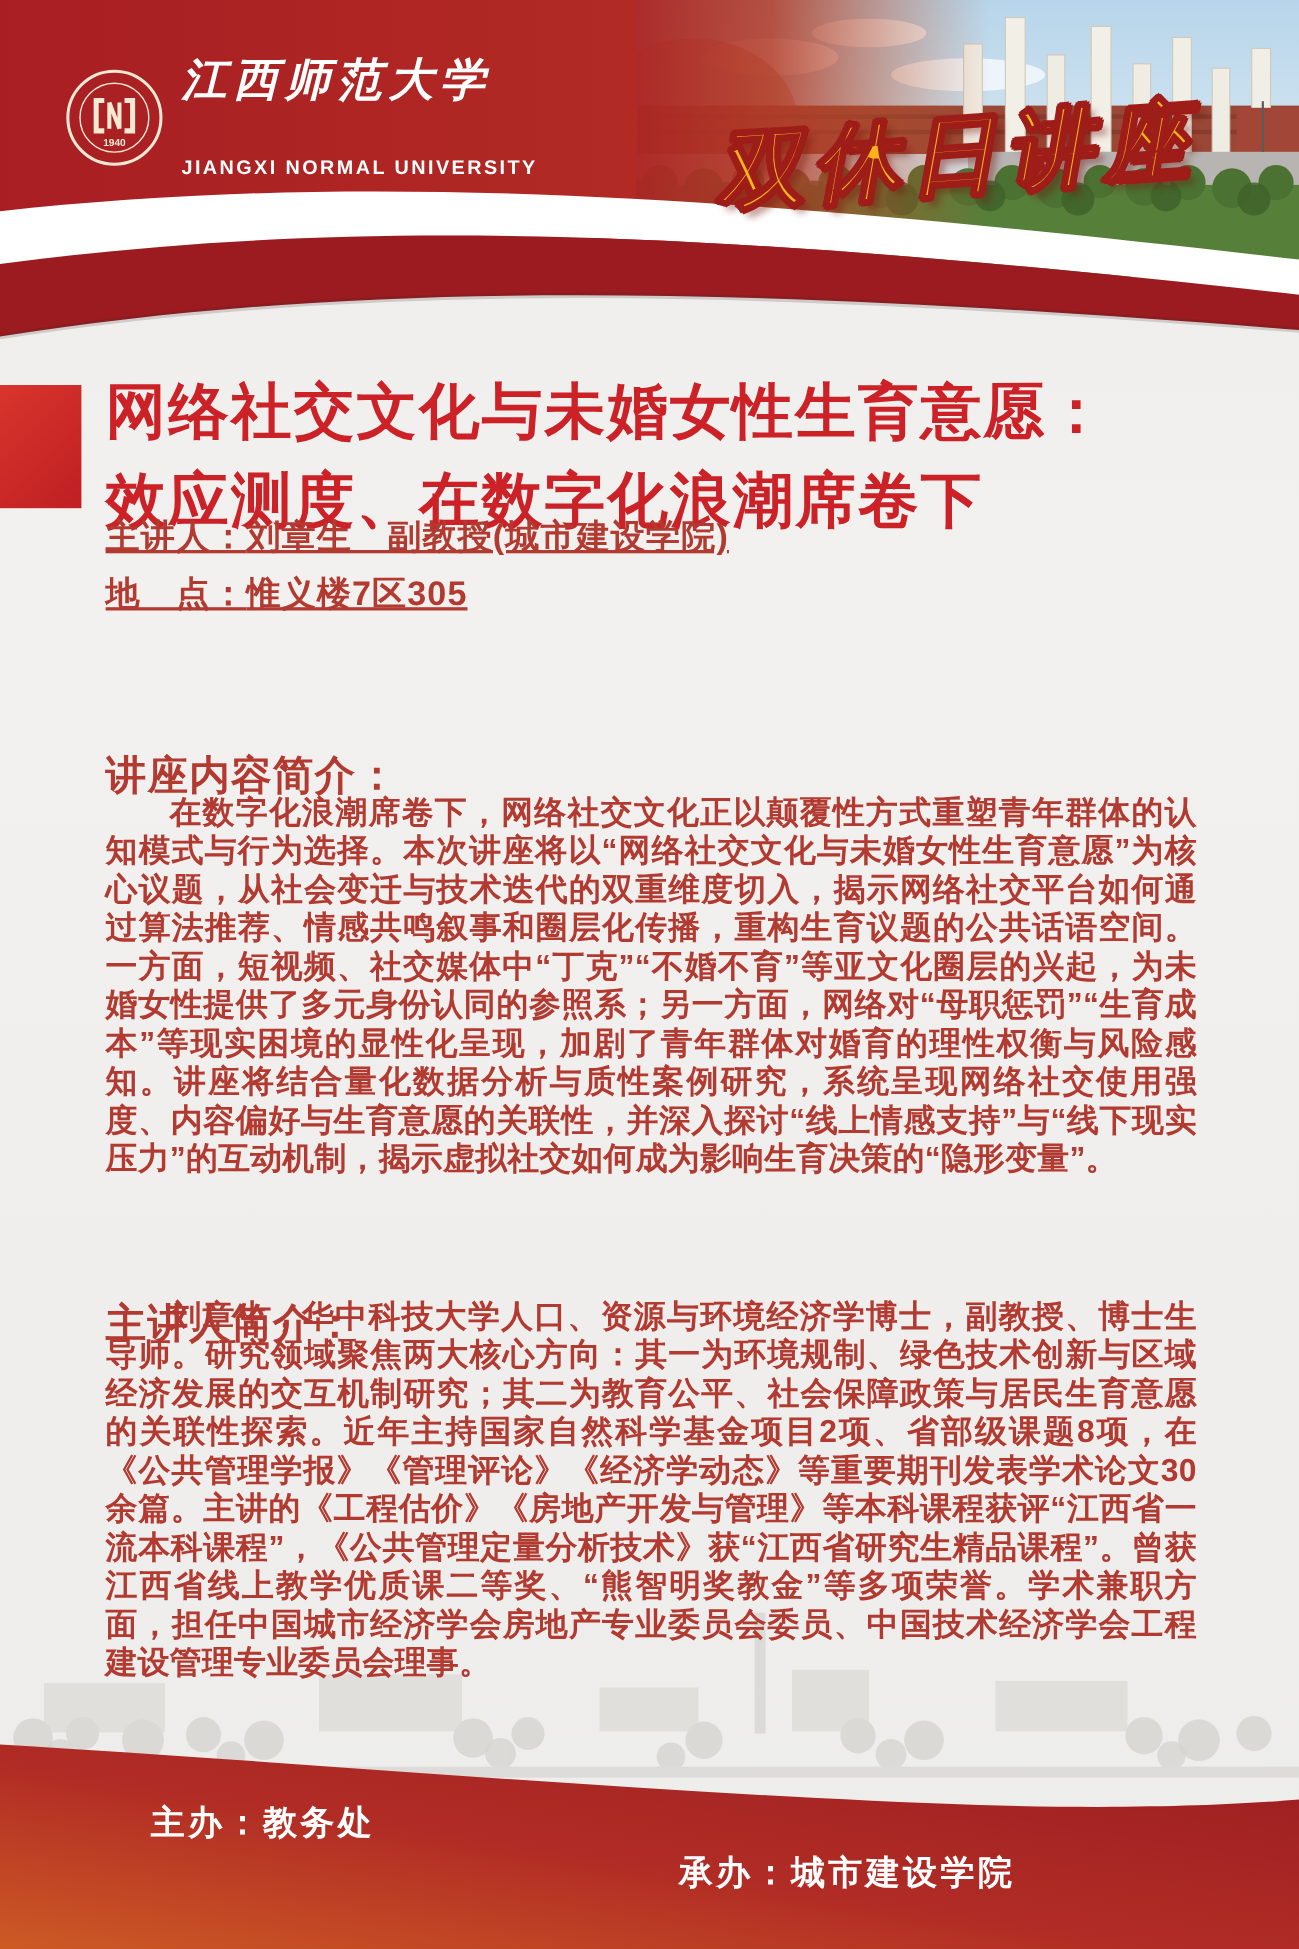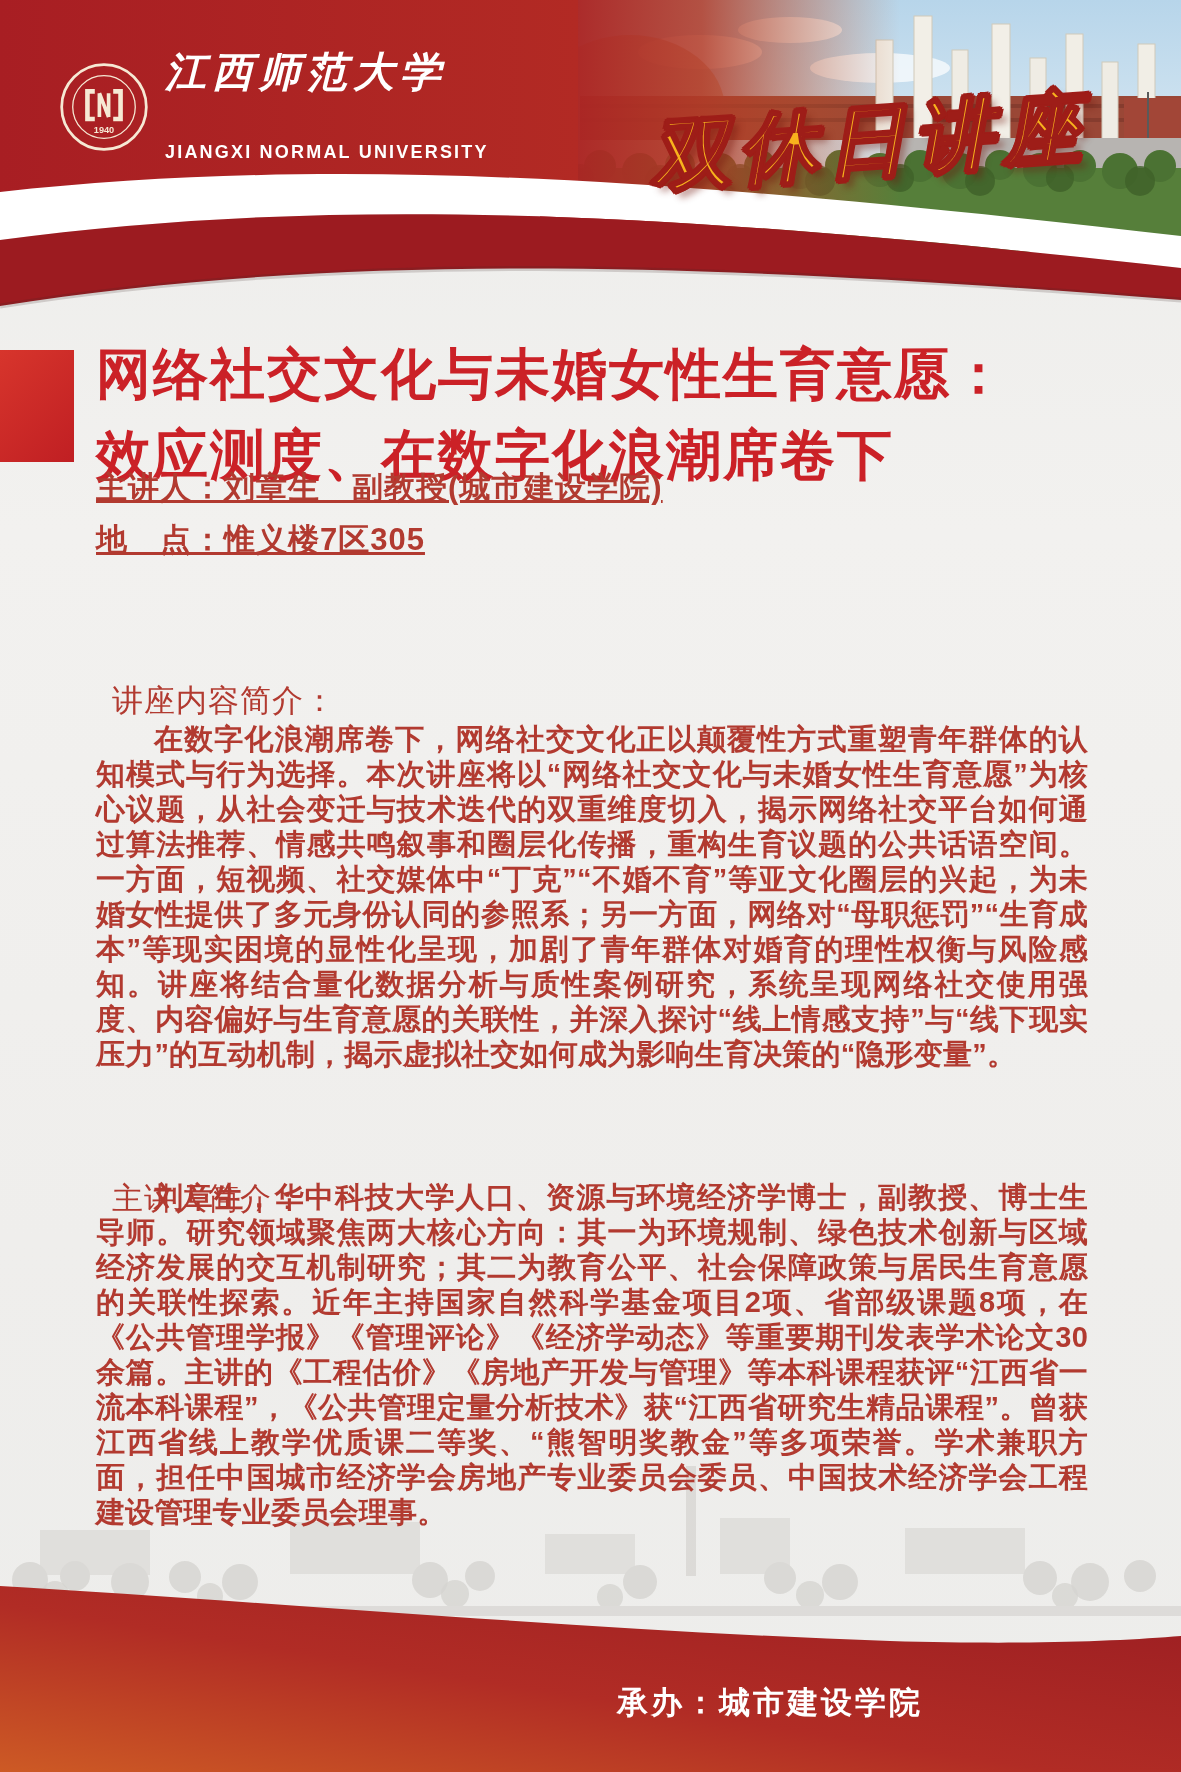--- a/index.html
+++ b/index.html
@@ -28,21 +28,21 @@
   
   .accent-square{position:absolute;left:0;top:350px;width:74px;height:112px;z-index:2;
     background:linear-gradient(135deg,#d7352c,#c01f23);}
   .lecture-title{position:absolute;left:96px;top:334px;z-index:2;
     font-size:55px;line-height:81px;font-weight:700;color:#cb2127;letter-spacing:2px;}
   
   .info{position:absolute;left:96px;top:462px;z-index:2;font-size:31px;font-weight:700;
     color:#b23a30;letter-spacing:1px;text-decoration:underline;}
   .info-row{height:52px;line-height:52px;}
   
-  .sec-heading{position:absolute;left:112px;z-index:2;font-size:31px;font-weight:400;
+  .sec-heading{position:absolute;left:96px;z-index:2;font-size:37px;font-weight:700;
     color:#b23a30;letter-spacing:1px;}
   .sec-body{position:absolute;left:96px;z-index:2;width:992px;font-size:29px;line-height:35px;
     font-weight:700;color:#b23a30;text-align:justify;text-indent:2em;letter-spacing:0.2px;}
   .abstract-heading{top:680px;}
   .abstract-body{top:722px;}
   .bio-heading{top:1138px;margin-top:40px;}
   .bio-body{top:1180px;}
   
   .watermark{position:absolute;left:0;top:1430px;z-index:0;opacity:.55;}
   .footer-svg{position:absolute;left:0;top:1557px;z-index:1;}
@@ -221,16 +221,17 @@
     <defs>
       <linearGradient id="gFooter" x1="0" y1="1" x2="1" y2="0">
         <stop offset="0" stop-color="#cd5a25"></stop>
         <stop offset="0.45" stop-color="#b12c25"></stop>
         <stop offset="1" stop-color="#9a1d22"></stop>
       </linearGradient>
     </defs>
     <path d="M0,29 C260,44 600,74 890,84 C1030,88 1120,84 1181,79 L1181,215 H0 Z" fill="url(#gFooter)"></path>
   </svg>
   <div class="footer-credits">
+    <span class="credit-host">主办：教务处</span>
     <span class="credit-organizer">承办：城市建设学院</span>
   </div>
 
 </div>
 
 </body></html>

